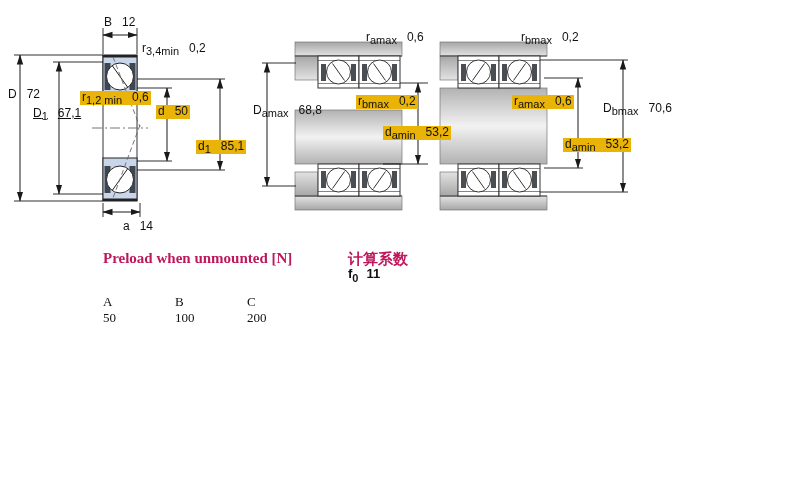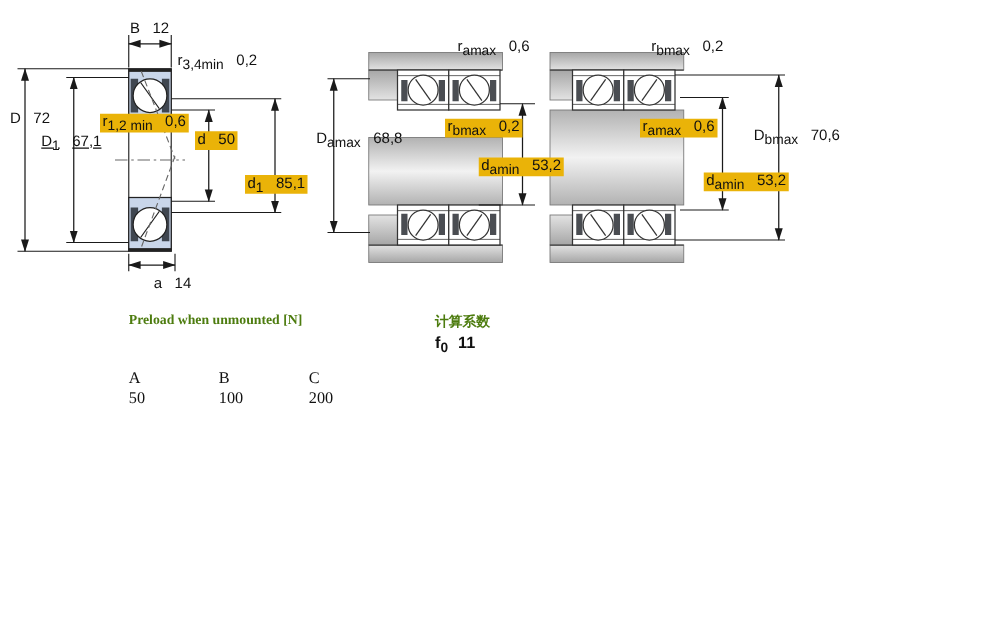--- a/index.html
+++ b/index.html
@@ -3,21 +3,21 @@
 <meta charset="utf-8">
 <style>
   html,body { margin:0; padding:0; background:#fff; }
   .canvas { position:relative; width:800px; height:388px; background:#fff; overflow:hidden;
             font-family:"Liberation Sans", sans-serif; color:#111; }
   .canvas svg { position:absolute; left:0; top:0; }
   .dim-label { position:absolute; font-size:12px; line-height:13px; white-space:nowrap; color:#111; }
   .dim-label sub { font-size:11px; line-height:9px; }
   .dim-label .val { margin-left:10px; }
   .wbg { background:#eab308; padding:0 2px; }
-  .txt { position:absolute; font-family:"Liberation Serif", serif; font-size:11px; color:#4d7c0f; white-space:nowrap; }
+  .txt { position:absolute; font-family:"Liberation Serif", serif; font-size:15px; color:#be185d; white-space:nowrap; }
   .bold { font-weight:bold; }
   .cellrow { position:absolute; display:flex; }
   .cellrow div { width:72px; font-family:"Liberation Serif", serif; font-size:13px; }
 </style>
 </head>
 <body>
 
 <div class="canvas">
 
   <svg width="800" height="500" viewBox="0 0 800 500">

